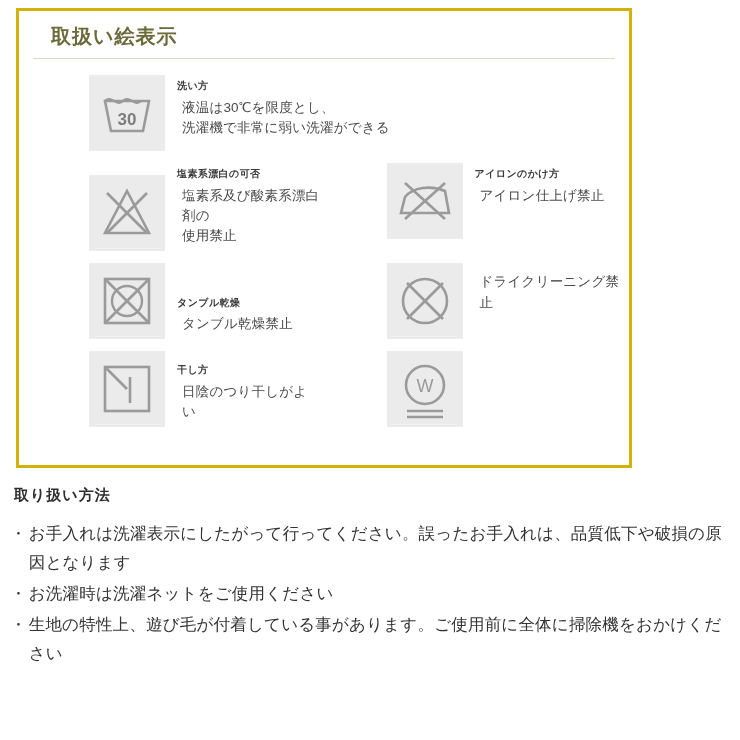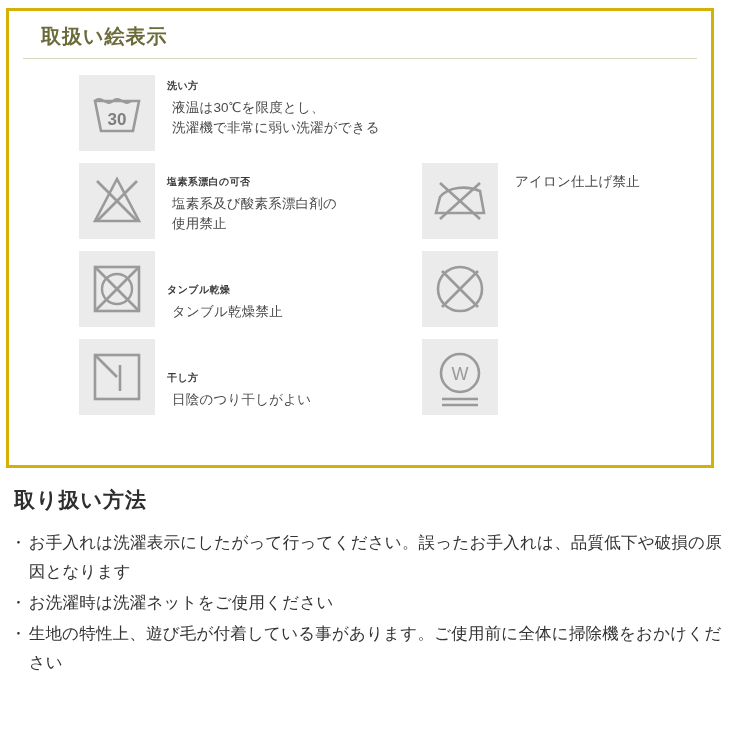--- a/index.html
+++ b/index.html
@@ -12,22 +12,22 @@
   }
   .page {
     width: 740px; height: 740px;
     position: relative;
     background: #ffffff;
   }
 
   
   .care-panel {
     position: absolute;
-    left: 6px; top: 8px;
-    width: 708px; height: 460px;
+    left: 16px; top: 8px;
+    width: 616px; height: 460px;
     border: 3px solid #d4b106;
     background: #ffffff;
   }
   .care-title {
     font-size: 20px;
     font-weight: bold;
     color: #6b6b3a;
     letter-spacing: 1px;
     padding: 12px 0 8px 18px;
     border-bottom: 1px solid #d9d9c0;
@@ -78,21 +78,21 @@
     white-space: pre-line;
   }
 
   
   .handling {
     position: absolute;
     left: 10px; top: 486px;
     width: 720px;
   }
   .handling-title {
-    font-size: 21px;
+    font-size: 15px;
     font-weight: bold;
     color: #2e2e2e;
     margin: 0 0 14px 4px;
     letter-spacing: 1px;
   }
   .bullet-list { margin: 0; padding: 0; list-style: none; }
   .bullet-item {
     display: flex;
     font-size: 16.5px;
     line-height: 1.75;
@@ -150,20 +150,21 @@
         </div>
         <div class="care-item col-right">
           <div class="sym">
             <svg width="76" height="76" viewBox="0 0 76 76">
               <path d="M14 50 L62 50 L58 28 C44 22, 26 24, 18 34 Z" fill="none" stroke="#9a9a9a" stroke-width="2.6"></path>
               <line x1="18" y1="20" x2="58" y2="56" stroke="#9a9a9a" stroke-width="2.6"></line>
               <line x1="58" y1="20" x2="18" y2="56" stroke="#9a9a9a" stroke-width="2.6"></line>
             </svg>
           </div>
           <div class="care-text">
+            <p class="care-head">アイロンのかけ方</p>
             <p class="care-desc">アイロン仕上げ禁止</p>
           </div>
         </div>
       </div>
 
       <div class="care-row">
         <div class="care-item col-left">
           <div class="sym">
             <svg width="76" height="76" viewBox="0 0 76 76">
               <rect x="16" y="16" width="44" height="44" fill="none" stroke="#9a9a9a" stroke-width="2.6"></rect>
@@ -179,20 +180,21 @@
         </div>
         <div class="care-item col-right">
           <div class="sym">
             <svg width="76" height="76" viewBox="0 0 76 76">
               <circle cx="38" cy="38" r="22" fill="none" stroke="#9a9a9a" stroke-width="2.6"></circle>
               <line x1="20" y1="20" x2="56" y2="56" stroke="#9a9a9a" stroke-width="2.6"></line>
               <line x1="56" y1="20" x2="20" y2="56" stroke="#9a9a9a" stroke-width="2.6"></line>
             </svg>
           </div>
           <div class="care-text">
+            <p class="care-desc">ドライクリーニング禁止</p>
           </div>
         </div>
       </div>
 
       <div class="care-row">
         <div class="care-item col-left">
           <div class="sym">
             <svg width="76" height="76" viewBox="0 0 76 76">
               <rect x="16" y="16" width="44" height="44" fill="none" stroke="#9a9a9a" stroke-width="2.6"></rect>
               <line x1="16" y1="16" x2="38" y2="38" stroke="#9a9a9a" stroke-width="2.6"></line>

